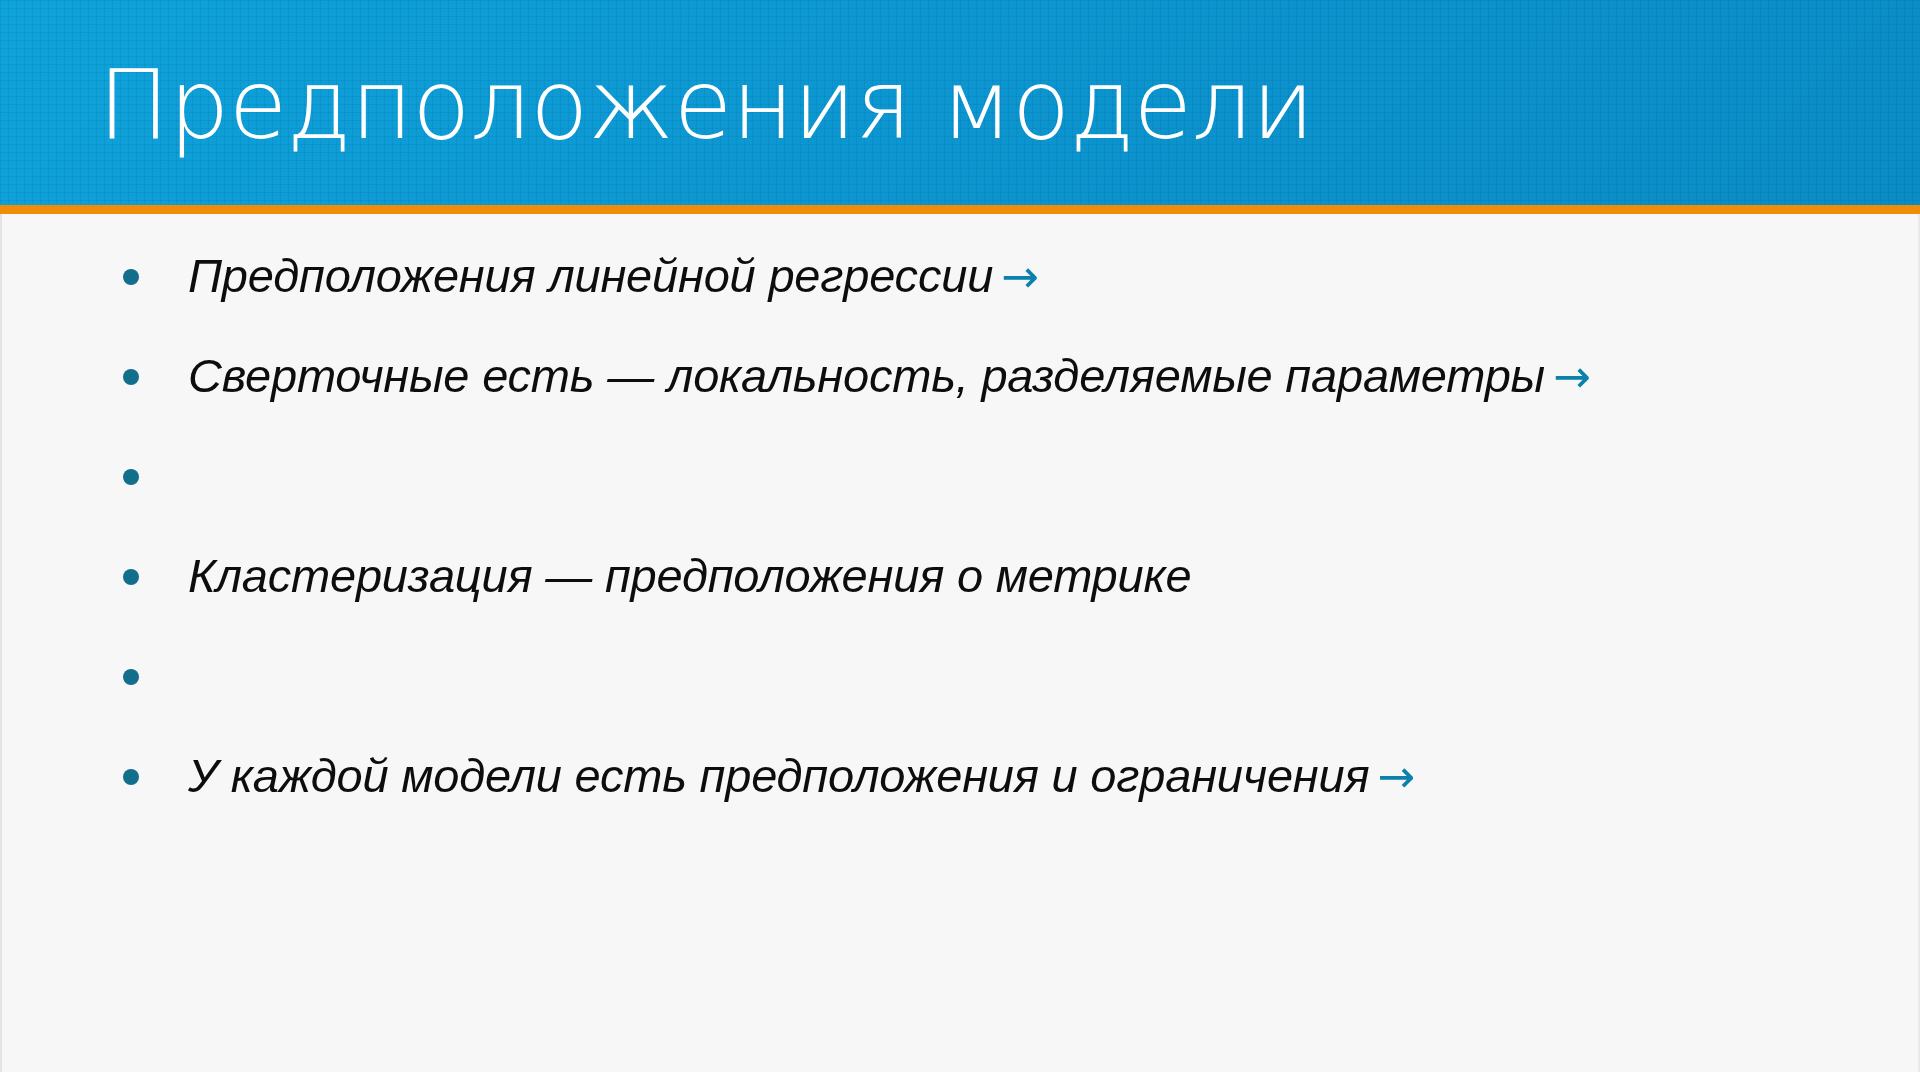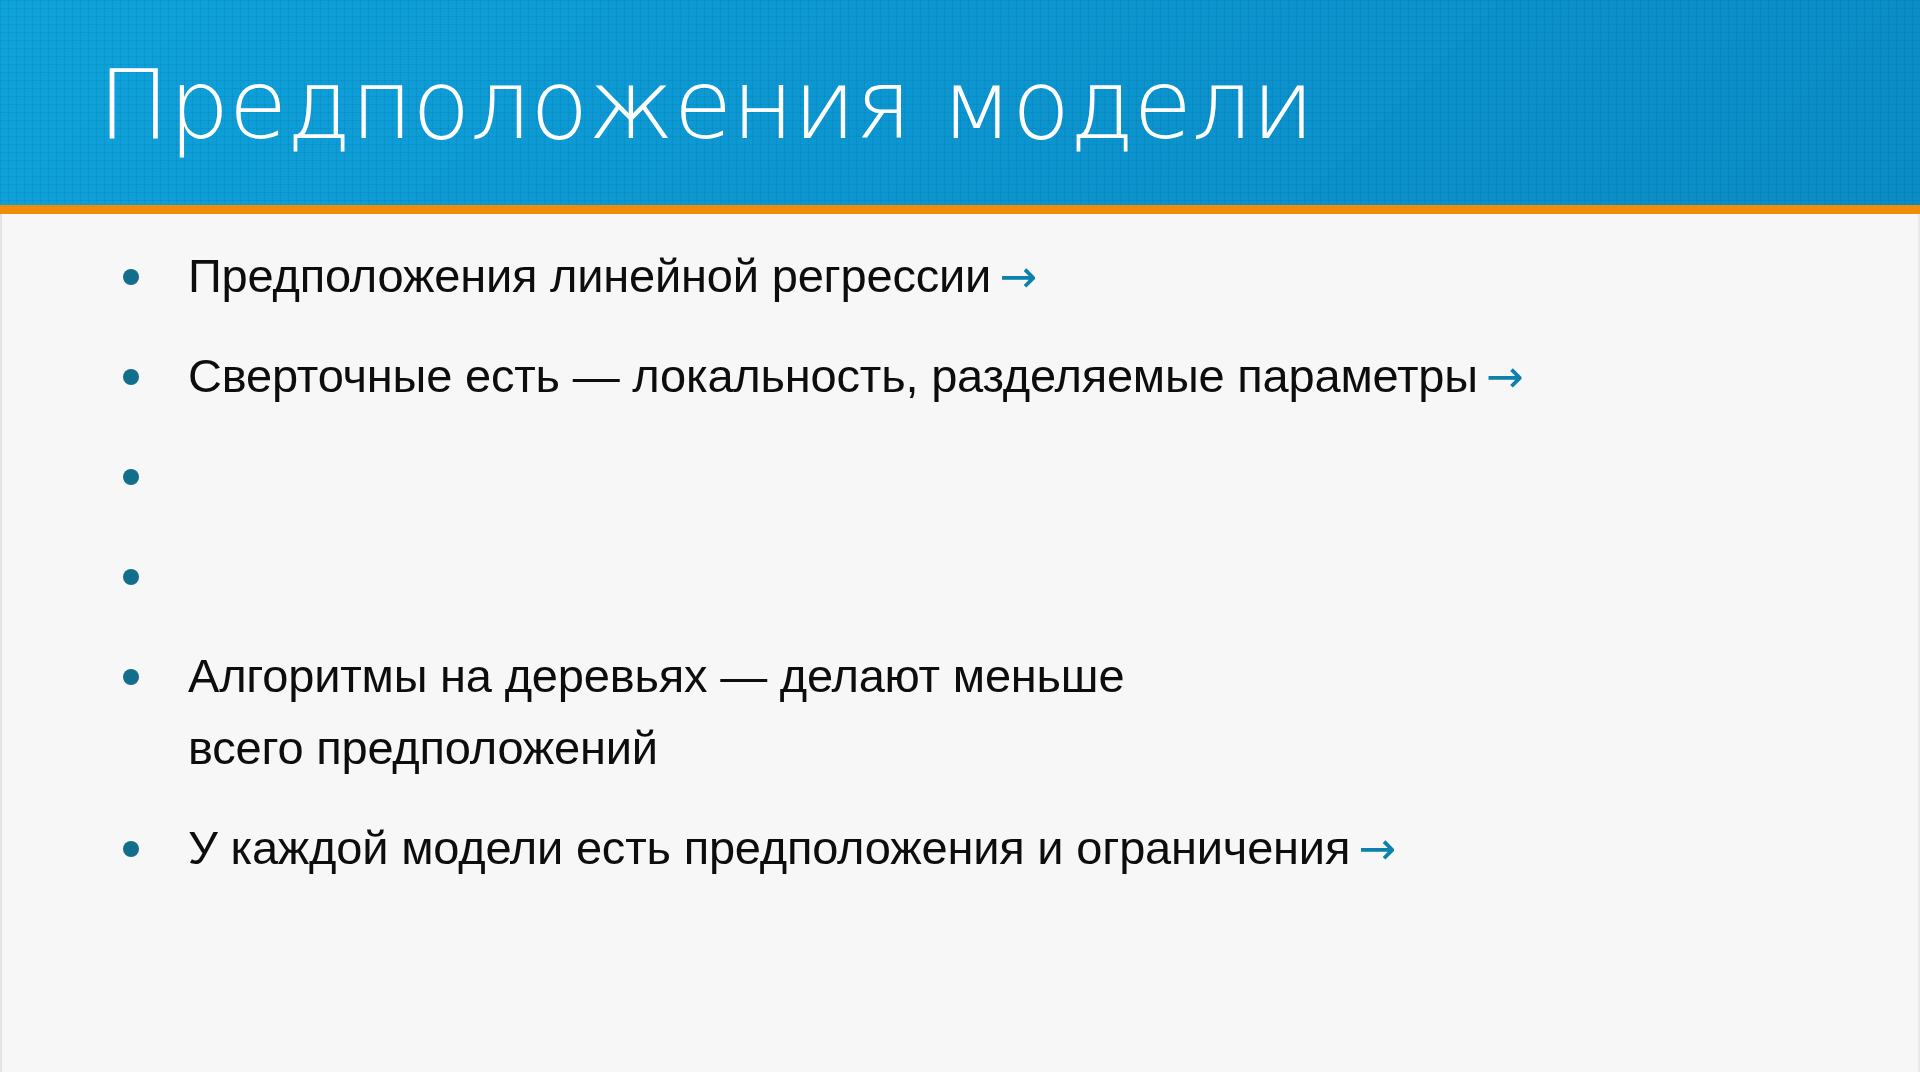--- a/index.html
+++ b/index.html
@@ -69,20 +69,21 @@
     position: absolute;
     left: 0;
     top: 214px;
     width: 1920px;
     height: 866px;
     background: #f7f7f7;
     box-sizing: border-box;
     border-left: 2px solid #e3e3e3;
     border-right: 2px solid #e9e9e9;
     border-bottom: 2px solid #e3e3e3;
+    font-style: italic;
   }
 
   .bullet-list {
     position: absolute;
     left: 0;
     top: 26px;
     width: 1920px;
     list-style: none;
     margin: 0;
     padding: 0;
@@ -151,26 +152,26 @@
         <span class="bullet-text">Сверточные есть — локальность, разделяемые параметры</span><span class="link-arrow">→</span>
       </li>
 
       <li class="bullet-item">
         <span class="bullet-marker"></span>
         <span class="link-arrow"></span>
       </li>
 
       <li class="bullet-item">
         <span class="bullet-marker"></span>
-        <span class="link-arrow"></span>
+        <span class="bullet-text">Кластеризация — предположения о метрике</span><span class="link-arrow"></span>
       </li>
 
       <li class="bullet-item" style="padding-right:700px;">
         <span class="bullet-marker"></span>
-        <span class="bullet-text">Алгоритмы на деревьях — делают меньше всего предположений</span><span class="link-arrow"></span>
+        <span class="link-arrow"></span>
       </li>
 
       <li class="bullet-item">
         <span class="bullet-marker"></span>
         <span class="bullet-text">У каждой модели есть предположения и ограничения</span><span class="link-arrow">→</span>
       </li>
 
     </ul>
   </div>
 

